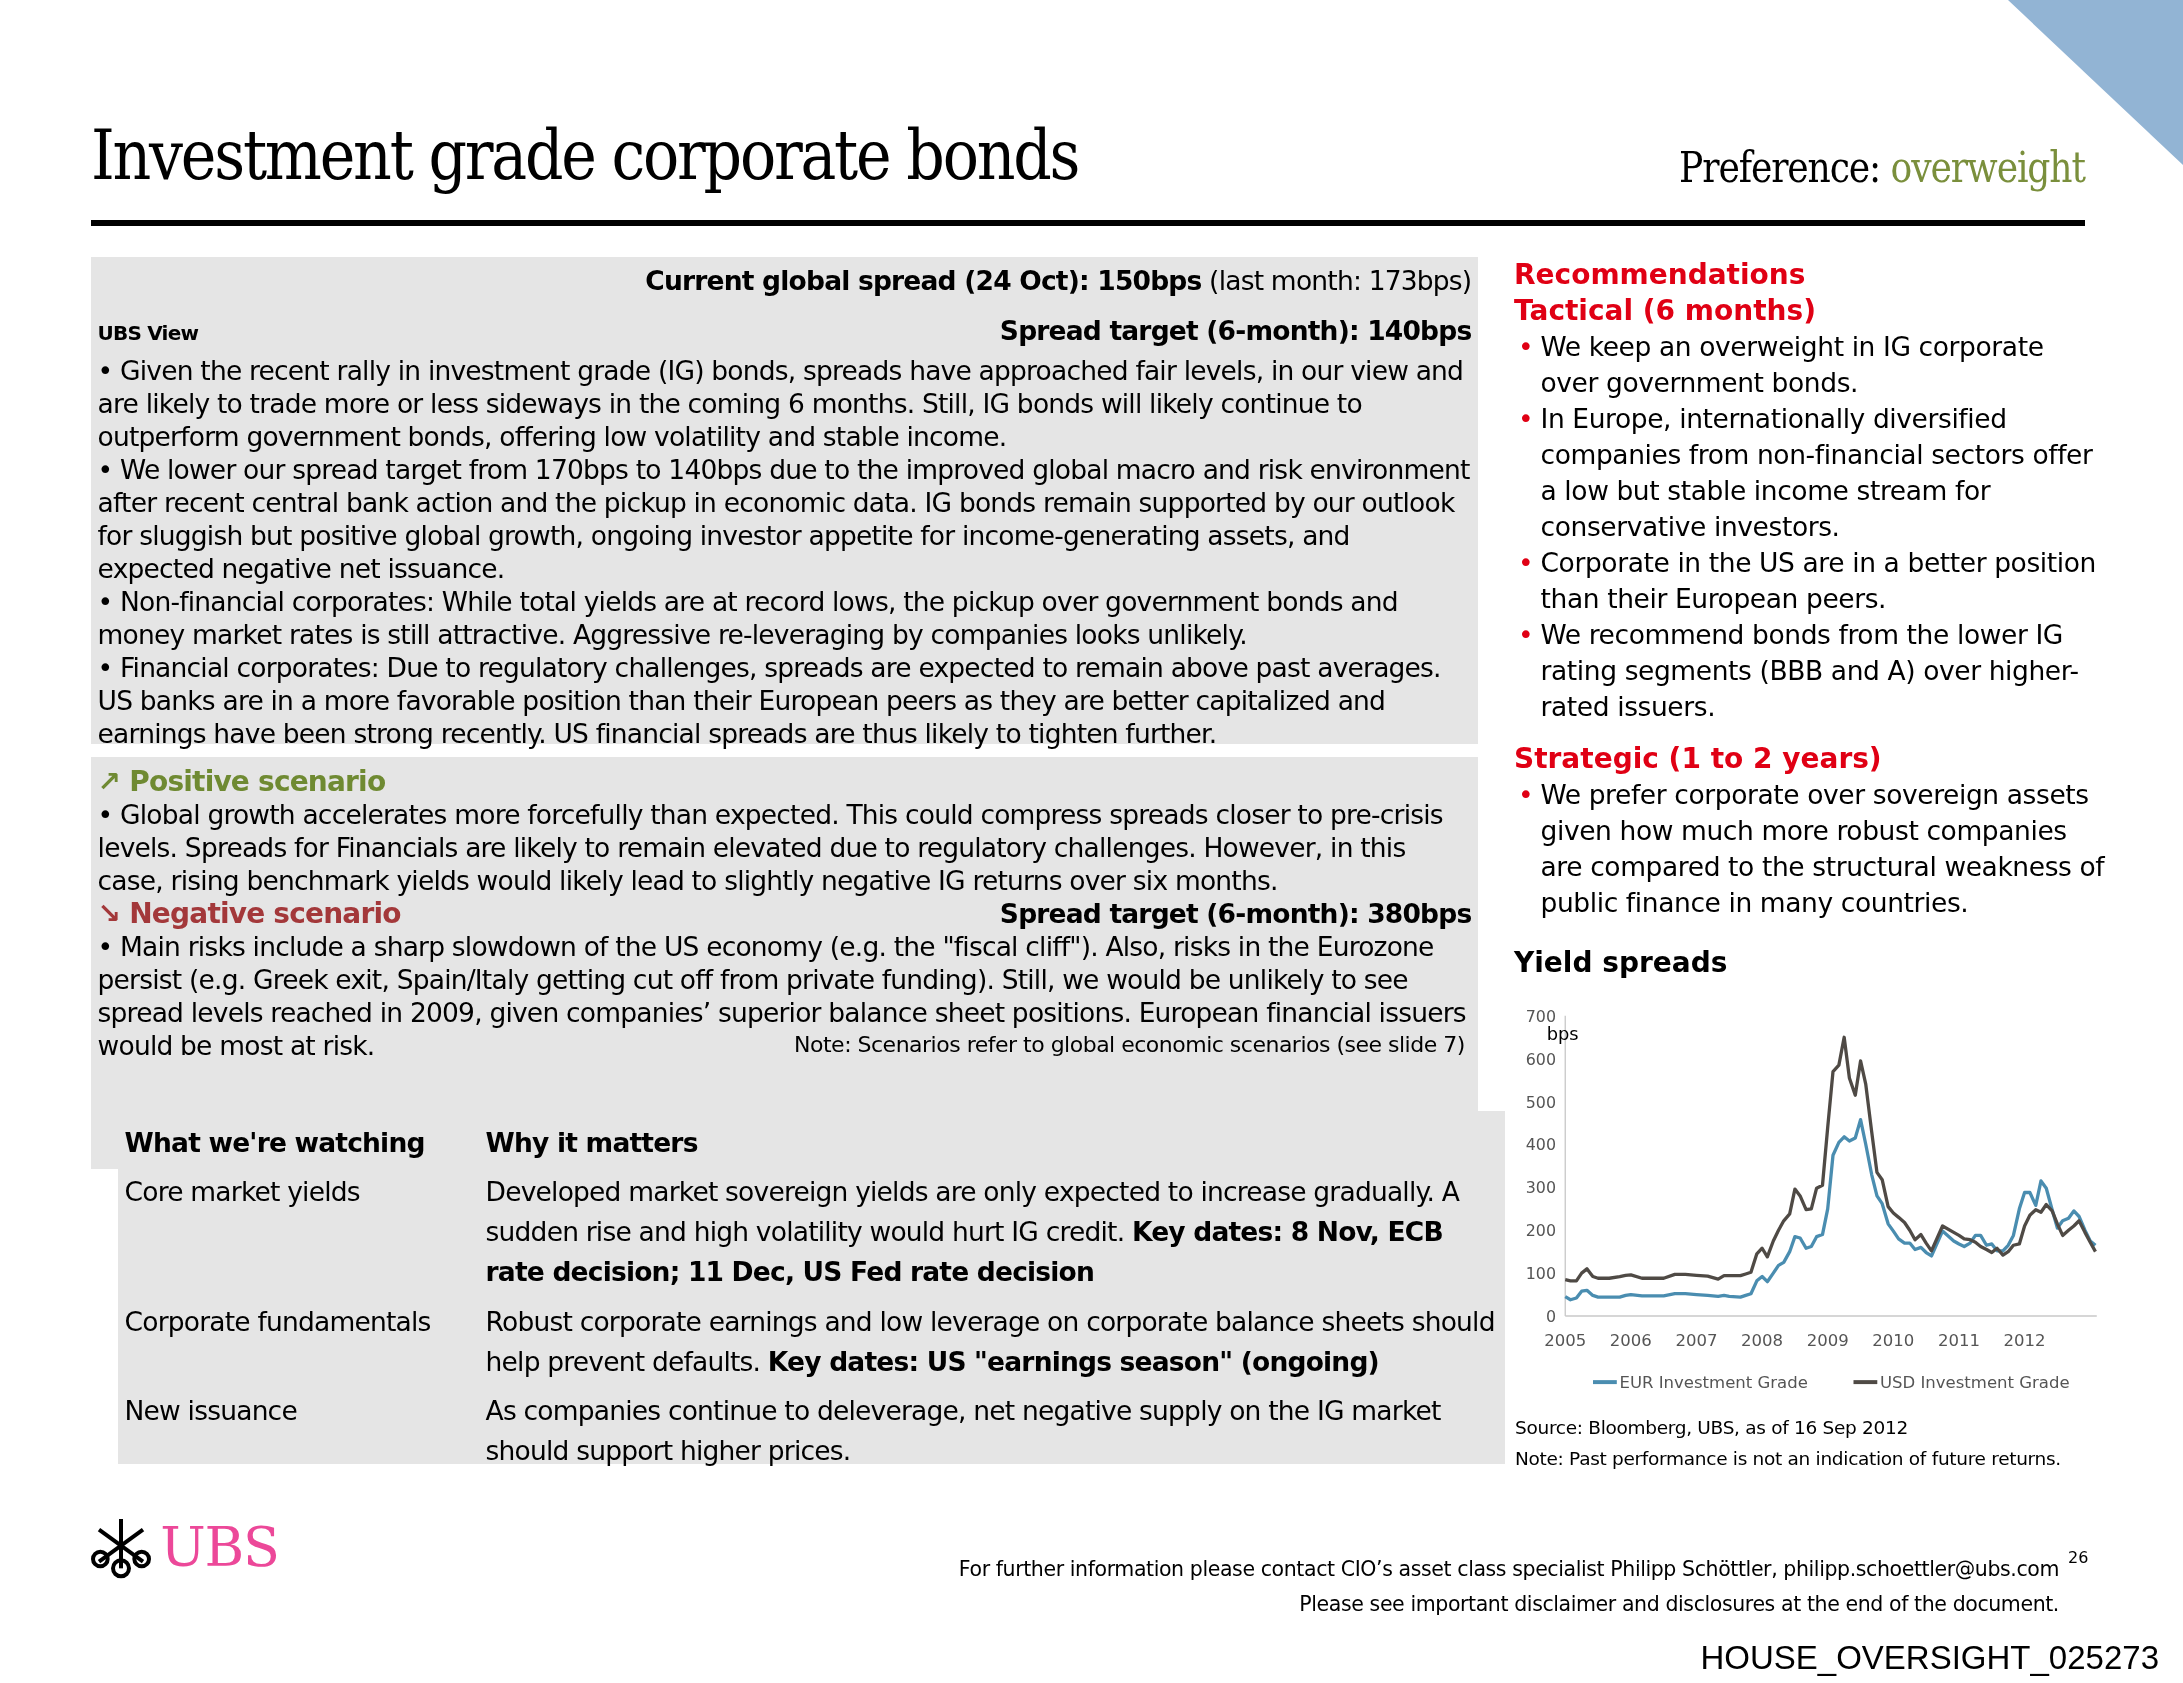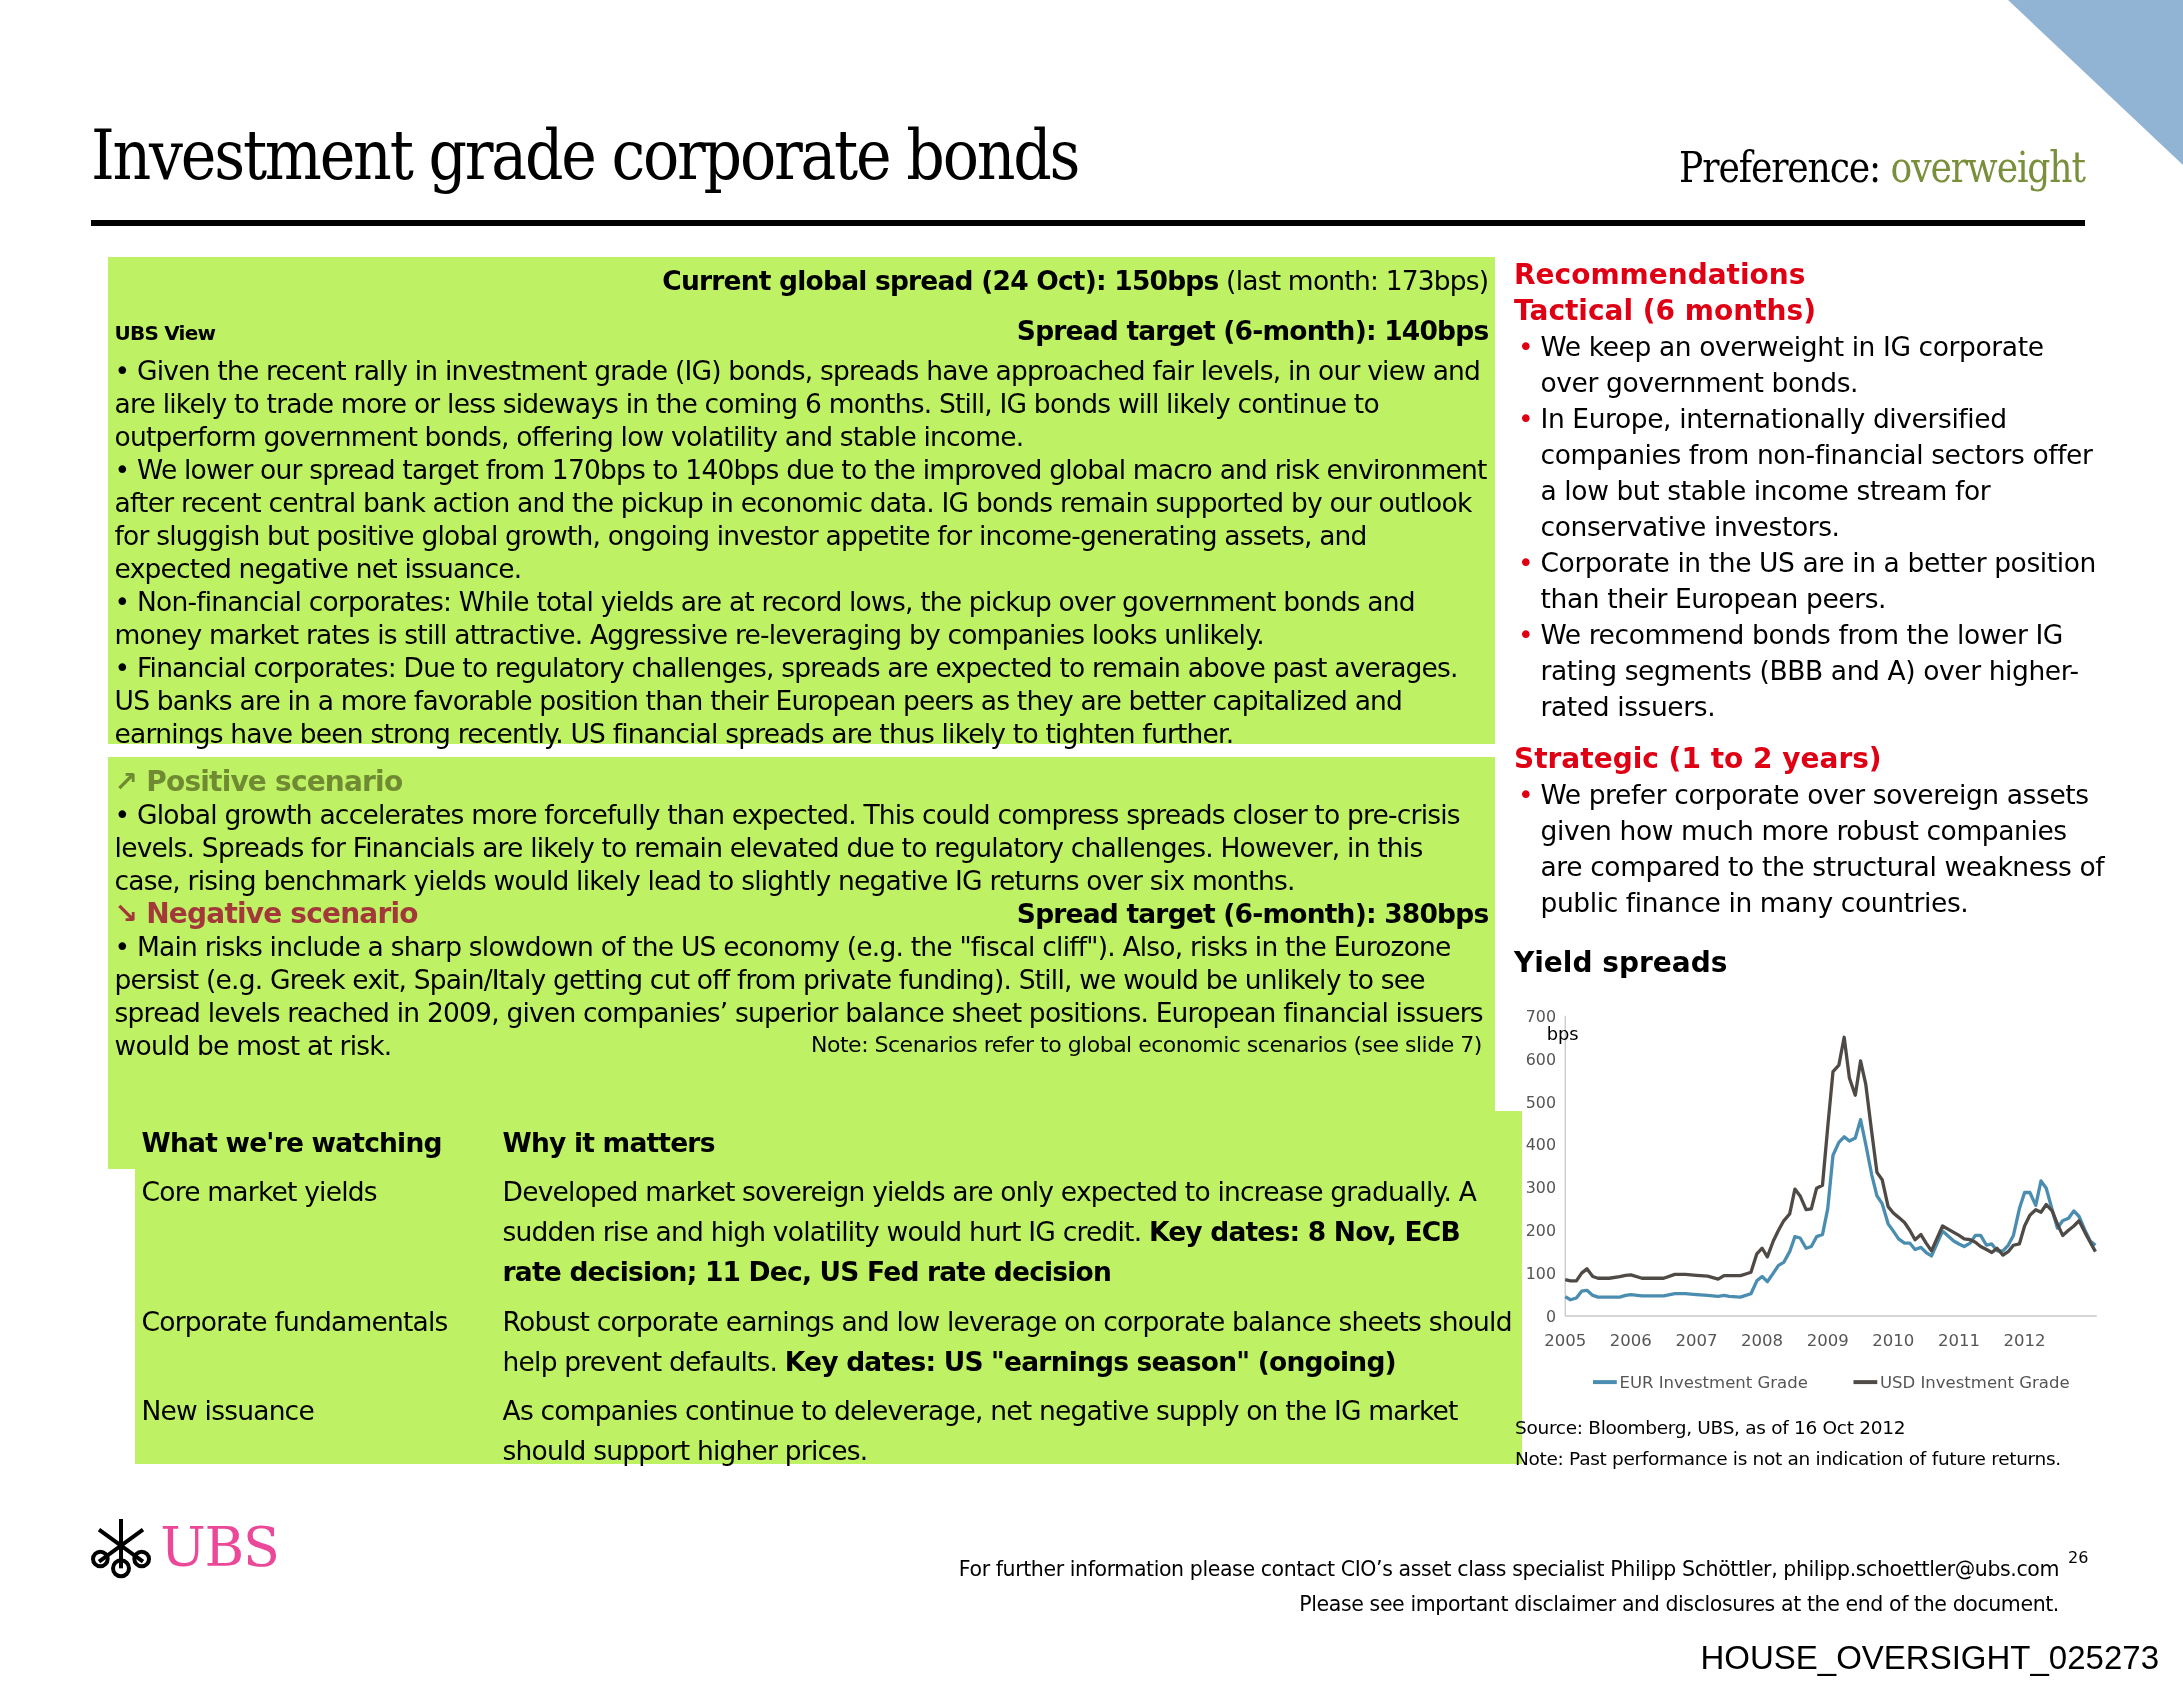--- a/index.html
+++ b/index.html
@@ -3,21 +3,21 @@
 <meta charset="utf-8">
 <style>
   html, body { margin:0; padding:0; background:#ffffff; }
   body { width:2183px; height:1683px; position:relative; overflow:hidden; font-family:"DejaVu Sans", sans-serif; color:#000; }
   .corner { position:absolute; right:0; top:0; width:0; height:0; border-top:165px solid #92b4d4; border-left:175px solid transparent; }
   .title { position:absolute; left:91px; top:114px; font-family:"DejaVu Serif", serif; font-size:70px; letter-spacing:-2.6px; transform:scaleX(0.86); transform-origin:left top; white-space:nowrap; }
   .pref { position:absolute; right:98px; top:143px; font-family:"DejaVu Serif", serif; font-size:42px; letter-spacing:-1.3px; transform:scaleX(0.86); transform-origin:right top; white-space:nowrap; }
   .pref .val { color:#7a8f3c; }
   .rule { position:absolute; left:91px; top:220px; width:1994px; height:6px; background:#000; }
 
-  .box { position:absolute; left:108px; background:#bef264; box-sizing:border-box; padding:0 6.6px; }
+  .box { position:absolute; left:91px; background:#e5e5e5; box-sizing:border-box; padding:0 6.6px; }
   .box1 { top:257px; width:1387px; height:487px; }
   .box2 { top:757px; width:1387px; height:412px; }
   .box3 { top:1111px; width:1387px; height:353px;margin-left:27px; }
   .txt { font-size:26.5px; line-height:33px; letter-spacing:-0.8px; }
   .b { font-weight:bold; }
   .row { display:flex; justify-content:space-between; align-items:baseline; }
   .right { text-align:right; }
   .h-ubs { font-size:20px; font-weight:bold;margin-top:20px; }
   .pos { color:#6f8a32; font-weight:bold; font-size:28px; }
   .neg { color:#a3383a; font-weight:bold; font-size:28px; }
@@ -144,21 +144,21 @@
     </g>
   <g id="legend">
       <line x1="118" y1="590" x2="154" y2="590" stroke="#4a8db0" stroke-width="6"></line>
       <text x="158" y="599" font-size="25" fill="#555">EUR Investment Grade</text>
       <line x1="512" y1="590" x2="548" y2="590" stroke="#4f4a45" stroke-width="6"></line>
       <text x="552" y="599" font-size="25" fill="#555">USD Investment Grade</text>
     </g>
   <text id="ylabel" x="48" y="72" font-size="27" fill="#000">bps</text>
 </svg>
 
-<div class="src" style="top:1417px;">Source:  Bloomberg, UBS, as of 16 Oct 2012</div>
+<div class="src" style="top:1417px;">Source:  Bloomberg, UBS, as of 16 Sep 2012</div>
 <div class="src" style="top:1448px;">Note: Past performance is not an indication of future returns.</div>
 
 <div class="logo">
   <svg width="60" height="64" viewBox="0 0 90 96">
     <g stroke="#000" stroke-width="6" fill="none">
       <line x1="45" y1="6" x2="45" y2="80"></line>
       <line x1="12" y1="22" x2="78" y2="70"></line>
       <line x1="78" y1="22" x2="12" y2="70"></line>
       <circle cx="45" cy="80" r="12"></circle>
       <circle cx="14" cy="66" r="11"></circle>

